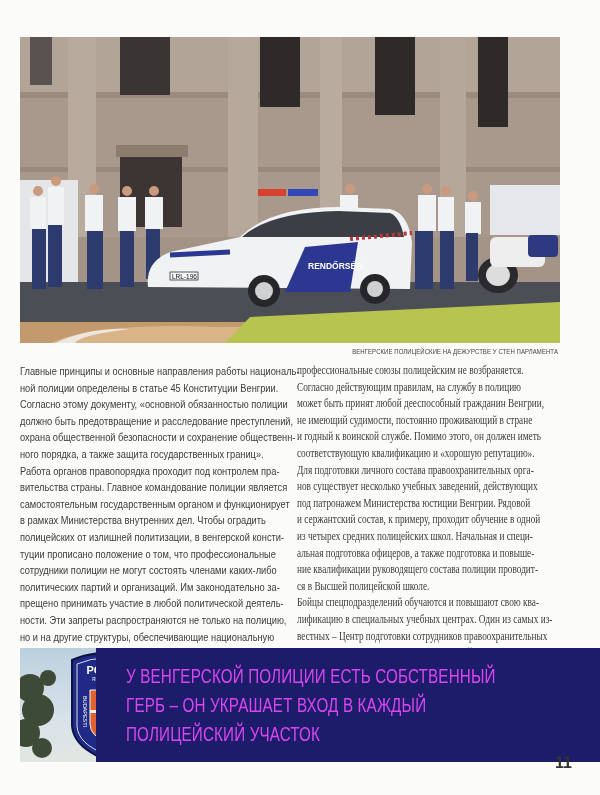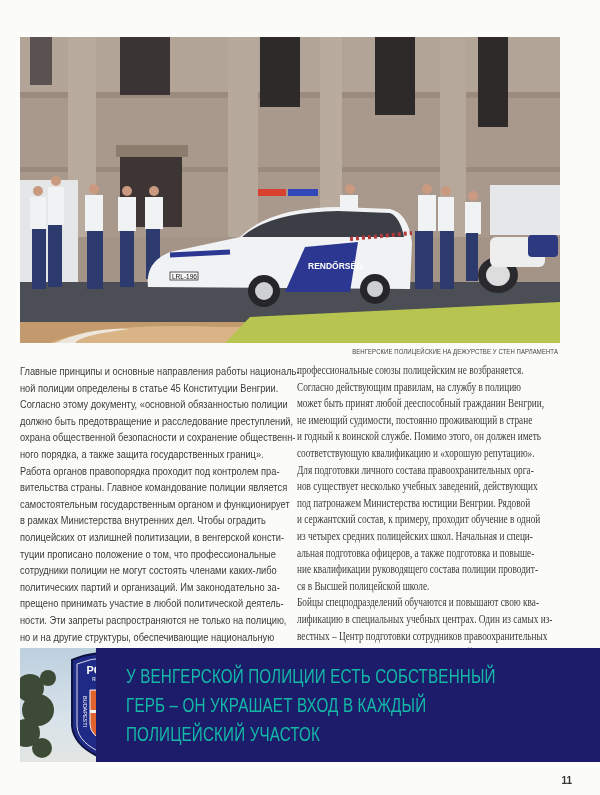--- a/index.html
+++ b/index.html
@@ -34,30 +34,30 @@
   .banner {
     position: absolute; left: 20px; top: 648px; width: 580px; height: 114px;
     display: flex; background: #1d1c6b;
   }
   .banner-photo {
     width: 168px; height: 114px; position: relative; overflow: hidden;
     background: linear-gradient(180deg, #bcd0de 0%, #d7e2ea 60%, #e3e6e3 100%);
   }
   .banner-photo svg { display: block; }
   .banner-text {
-    flex: 1; padding: 14px 0 0 30px; color: #14b8a6;
+    flex: 1; padding: 14px 0 0 30px; color: #d946ef;
     font-size: 19.5px; line-height: 29px; letter-spacing: 0.2px;
   }
   .banner-text .ln {
     display: block; white-space: nowrap;
     transform: scaleX(0.78); transform-origin: left top;
   }
   .page-num {
-    position: absolute; right: 28px; top: 775px;
-    font-size: 10px; font-weight: bold; color: #333;
+    position: absolute; right: 28px; top: 754px;
+    font-size: 16px; font-weight: bold; color: #333;
   }
 </style>
 </head>
 <body>
 
 <div class="photo">
   <svg viewBox="0 0 540 306" xmlns="http://www.w3.org/2000/svg">
 
     <rect x="0" y="0" width="540" height="200" fill="#a8998c"></rect>
     <rect x="0" y="0" width="540" height="60" fill="#b2a496"></rect>

